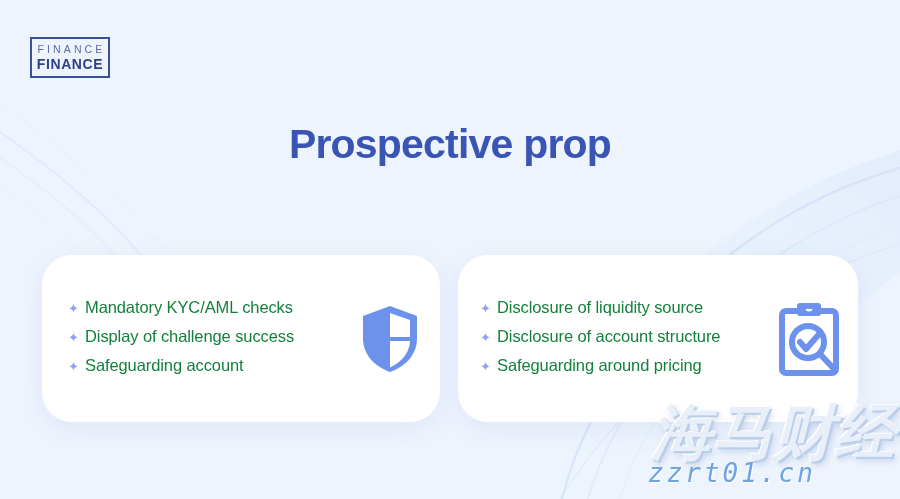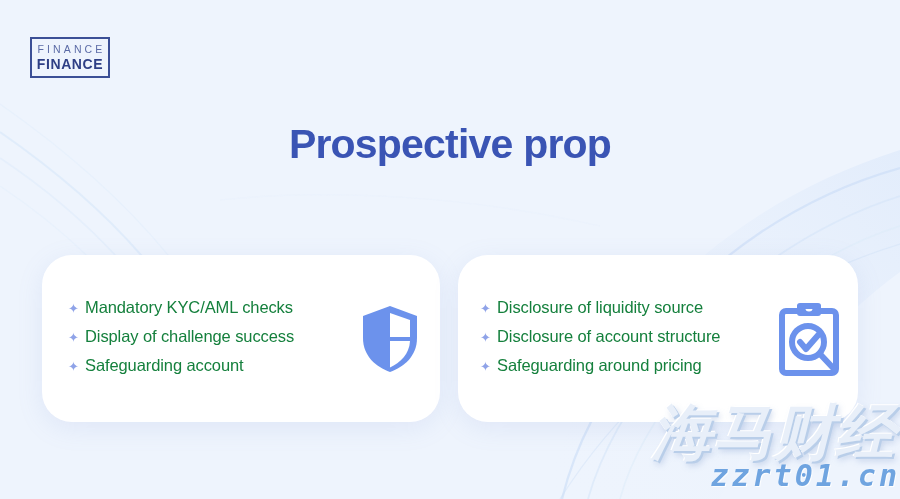--- a/index.html
+++ b/index.html
@@ -154,23 +154,23 @@
       -1px -1px 0 #ffffff,
       3px 4px 6px rgba(120,150,200,0.35);
     letter-spacing: 1px;
     font-family: "DejaVu Sans", sans-serif;
   }
   #wm-url {
     position: absolute;
     left: 0;
     top: 54px;
     width: 252px;
-    text-align: right;
-    font-size: 30px;
-    font-weight: 700;
+    text-align: left;
+    font-size: 26px;
+    font-weight: 400;
     font-style: italic;
     letter-spacing: 3px;
     color: #6fa4e0;
     font-family: "DejaVu Sans Mono", monospace;
     text-shadow: 1px 1px 0 rgba(255,255,255,0.85);
   }
 </style>
 </head>
 <body>
 

